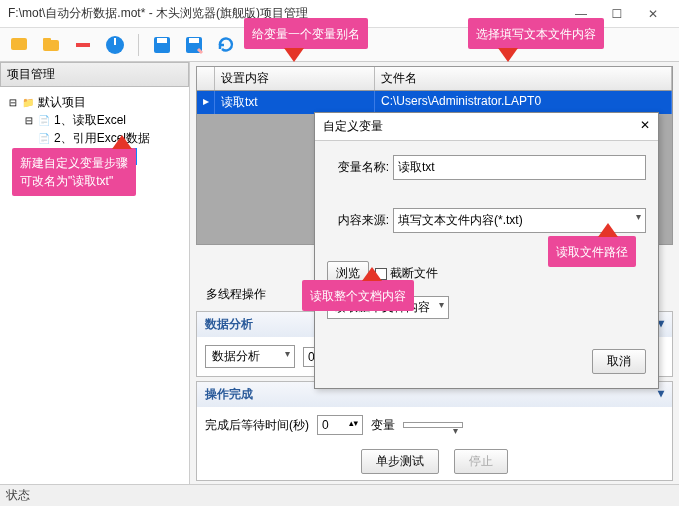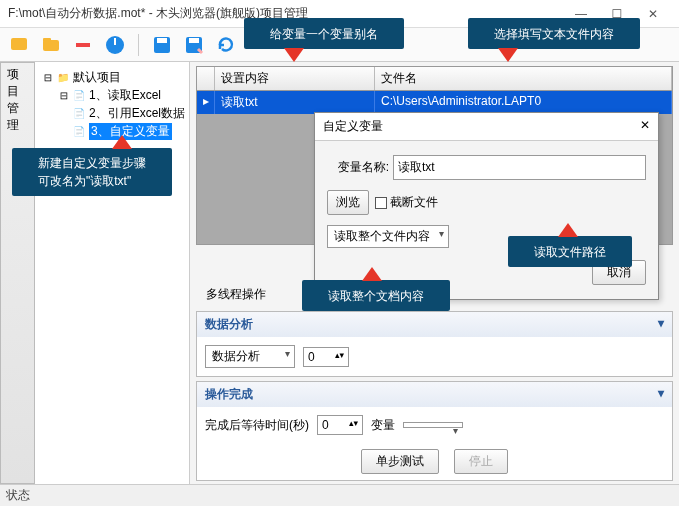--- a/index.html
+++ b/index.html
@@ -5,21 +5,21 @@
 *{box-sizing:border-box;margin:0;padding:0;font-family:"Microsoft YaHei","SimSun",sans-serif;font-size:12px}
 body{background:#fff;width:679px;height:508px;overflow:hidden;position:relative}
 .titlebar{height:28px;display:flex;align-items:center;padding:0 8px;border-bottom:1px solid #ddd}
 .titlebar .title{flex:1;color:#333}
 .titlebar .winbtn{width:36px;height:28px;display:flex;align-items:center;justify-content:center;color:#555}
 .toolbar{height:34px;display:flex;align-items:center;padding:0 6px;gap:6px;border-bottom:1px solid #ccc;background:#fafafa}
 .tbtn{width:26px;height:26px;border-radius:4px;display:flex;align-items:center;justify-content:center}
 .sep{width:1px;height:22px;background:#ccc;margin:0 4px}
 .main{display:flex;height:422px}
 .panel-hdr{background:linear-gradient(#f0f0f0,#e2e2e2);border:1px solid #bbb;padding:3px 6px;font-size:12px}
-.left{width:190px;border-right:1px solid #ccc;display:flex;}
+.left{width:190px;border-right:1px solid #ccc;display:flex;flex-direction:column}
 .tree{flex:1;padding:6px 4px;position:relative}
 .tree-row{display:flex;align-items:center;height:18px;white-space:nowrap}
 .tree-ic{width:14px;height:14px;margin-right:2px;display:inline-flex;align-items:center;justify-content:center;font-size:10px}
 .sel{background:#0a84ff;color:#fff;padding:0 2px}
 .right{flex:1;display:flex;flex-direction:column;padding:4px 6px 0 6px;overflow:hidden;background:#f4f4f4}
 .grid-wrap{border:1px solid #999;background:#fff}
 .grid-head{display:flex;background:linear-gradient(#fdfdfd,#e8e8e8);border-bottom:1px solid #999}
 .gh{padding:3px 6px;border-right:1px solid #bbb}
 .grid-row{display:flex;background:#0a5bd6;color:#fff}
 .gc{padding:3px 6px;border-right:1px solid #3a7be6}
@@ -30,28 +30,28 @@
 .section{border:1px solid #bbb;background:#fff;margin-top:4px}
 .sec-hd{background:linear-gradient(#f5f7fb,#e5ebf5);padding:4px 8px;font-weight:bold;display:flex;justify-content:space-between;color:#2a5a9a}
 .sec-bd{padding:8px;display:flex;align-items:center;gap:8px}
 .sel-box{border:1px solid #999;padding:2px 18px 2px 6px;background:#fff;position:relative;min-width:90px}
 .sel-box:after{content:"▾";position:absolute;right:4px;top:2px;font-size:10px;color:#555}
 .num{border:1px solid #999;width:46px;padding:2px 4px;background:#fff}
 .status{height:22px;border-top:1px solid #ccc;padding:2px 6px;color:#444;background:#f0f0f0}
 .dialog{position:absolute;left:314px;top:112px;width:345px;background:#f4f4f4;border:1px solid #888;box-shadow:2px 2px 6px rgba(0,0,0,.2);z-index:50}
 .dlg-title{padding:5px 8px;background:#fff;border-bottom:1px solid #ccc;display:flex;justify-content:space-between}
 .dlg-body{padding:14px 12px}
-.fld{display:flex;align-items:center;margin-bottom:10px}
+.fld{display:flex;align-items:center;margin-bottom:28px}
 .fld label{width:62px;text-align:right;margin-right:4px}
 .inp{flex:1;border:1px solid #999;padding:3px 4px;background:#fff}
 .path-row{display:flex;align-items:center;gap:6px;margin-bottom:10px}
 .path-row .inp{font-size:11px}
 .chk{display:flex;align-items:center;gap:3px}
 .chk .box{width:12px;height:12px;border:1px solid #555;background:#fff}
-.callout{position:absolute;background:#0c4a6e;color:#fff;padding:6px 26px;font-size:15px;border-radius:2px;z-index:100;white-space:nowrap}
+.callout{position:absolute;background:#ec4899;color:#fff;padding:6px 8px;font-size:15px;border-radius:2px;z-index:100;white-space:nowrap}
 .callout .tail{position:absolute;width:0;height:0}
 .callout .tail.bot{border-left:10px solid transparent;border-right:10px solid transparent;border-top:14px solid #e53528;bottom:-13px}
 .callout .tail.top{border-left:10px solid transparent;border-right:10px solid transparent;border-bottom:14px solid #e53528;top:-13px}
 .multi{display:flex;align-items:center;gap:6px;padding:4px 0 4px 10px}
 </style>
 </head>
 <body>
 
 <div class="titlebar">
   <span class="title">F:\mot\自动分析数据.mot* - 木头浏览器(旗舰版)项目管理</span>
@@ -186,47 +186,51 @@
 <div class="dialog">
   <div class="dlg-title">
     <span>自定义变量</span>
     <span>✕</span>
   </div>
   <div class="dlg-body">
     <div class="fld">
       <label>变量名称:</label>
       <div class="inp"><span>读取txt</span></div>
     </div>
+    <div class="fld">
+      <label>内容来源:</label>
+      <div class="inp sel-box" style="padding-right:18px"><span>填写文本文件内容(*.txt)</span></div>
+    </div>
     <div class="path-row">
       <div class="btn" style="padding:3px 8px">浏览</div>
       <div class="chk">
         <div class="box"></div>
         <span>截断文件</span>
       </div>
     </div>
     <div class="sel-box" style="display:inline-block"><span>读取整个文件内容</span></div>
-    <div style="text-align:right;margin-top:12px">
+    <div style="text-align:right;margin-top:30px">
       <div class="btn" style="display:inline-block">取消</div>
     </div>
   </div>
 </div>
 
 <div class="callout" style="left:244px;top:18px">
   <span>给变量一个变量别名</span>
   <div class="tail bot" style="left:40px"></div>
 </div>
 <div class="callout" style="left:468px;top:18px">
   <span>选择填写文本文件内容</span>
   <div class="tail bot" style="left:30px"></div>
 </div>
 <div class="callout" style="left:12px;top:148px;line-height:1.5">
   <div>新建自定义变量步骤</div>
   <div>可改名为"读取txt"</div>
   <div class="tail top" style="left:100px"></div>
 </div>
-<div class="callout" style="left:508px;top:236px">
+<div class="callout" style="left:548px;top:236px">
   <span>读取文件路径</span>
   <div class="tail top" style="left:50px"></div>
 </div>
 <div class="callout" style="left:302px;top:280px">
   <span>读取整个文档内容</span>
   <div class="tail top" style="left:60px"></div>
 </div>
 
 </body></html>

